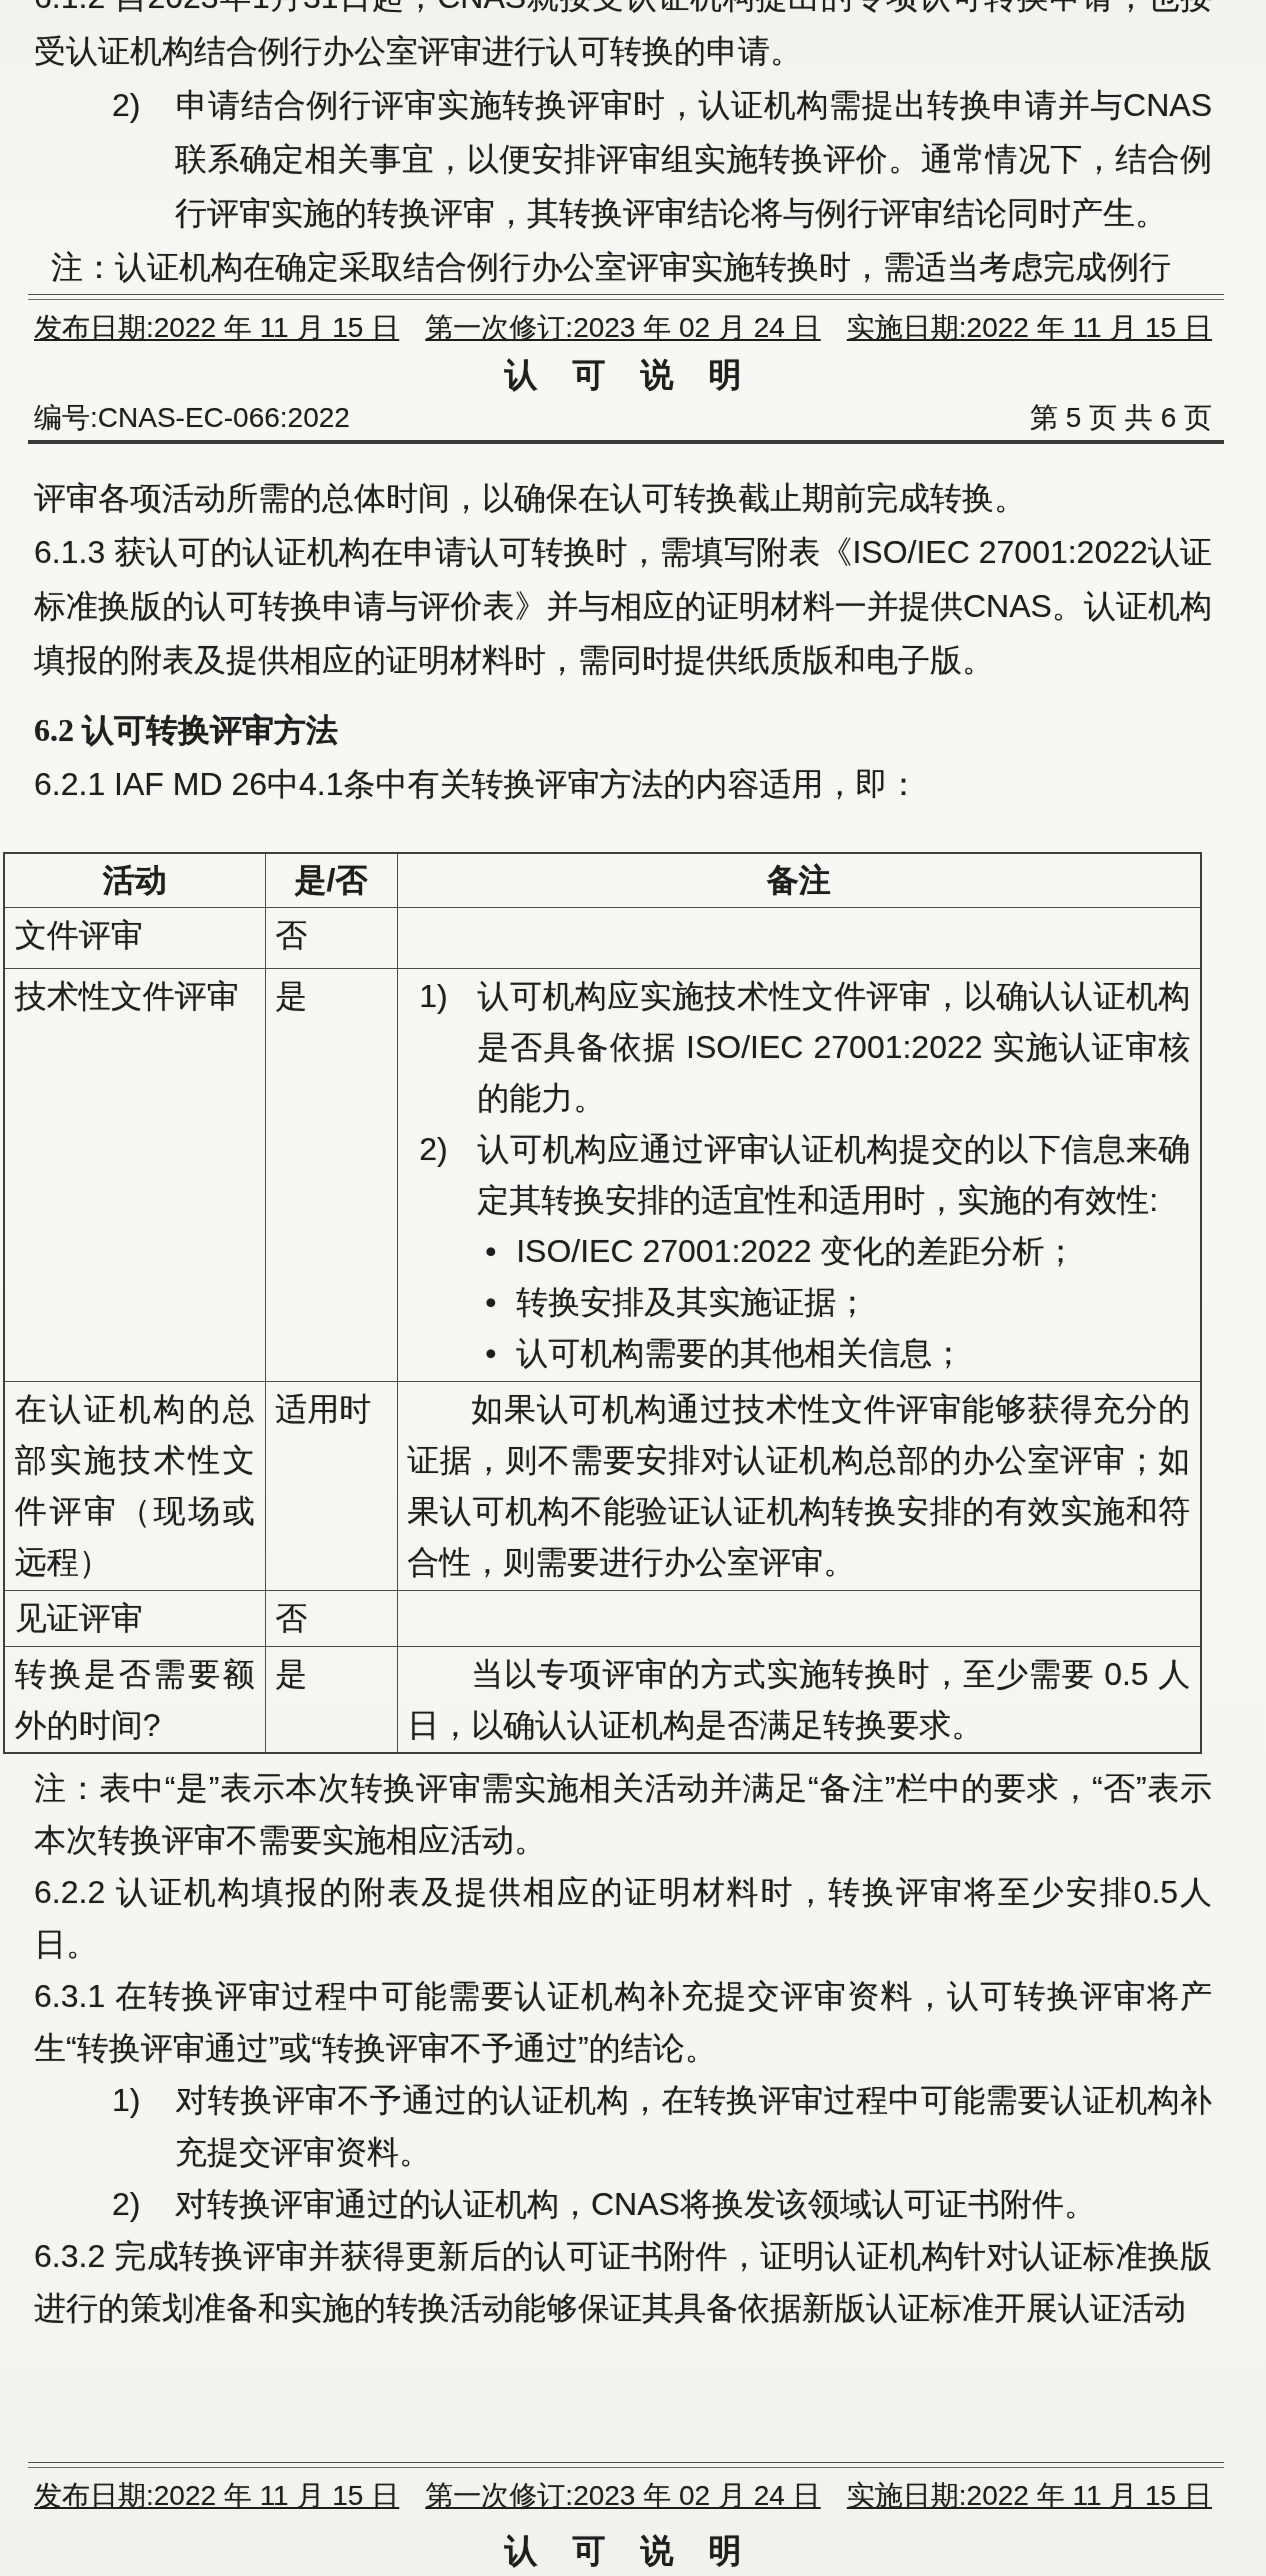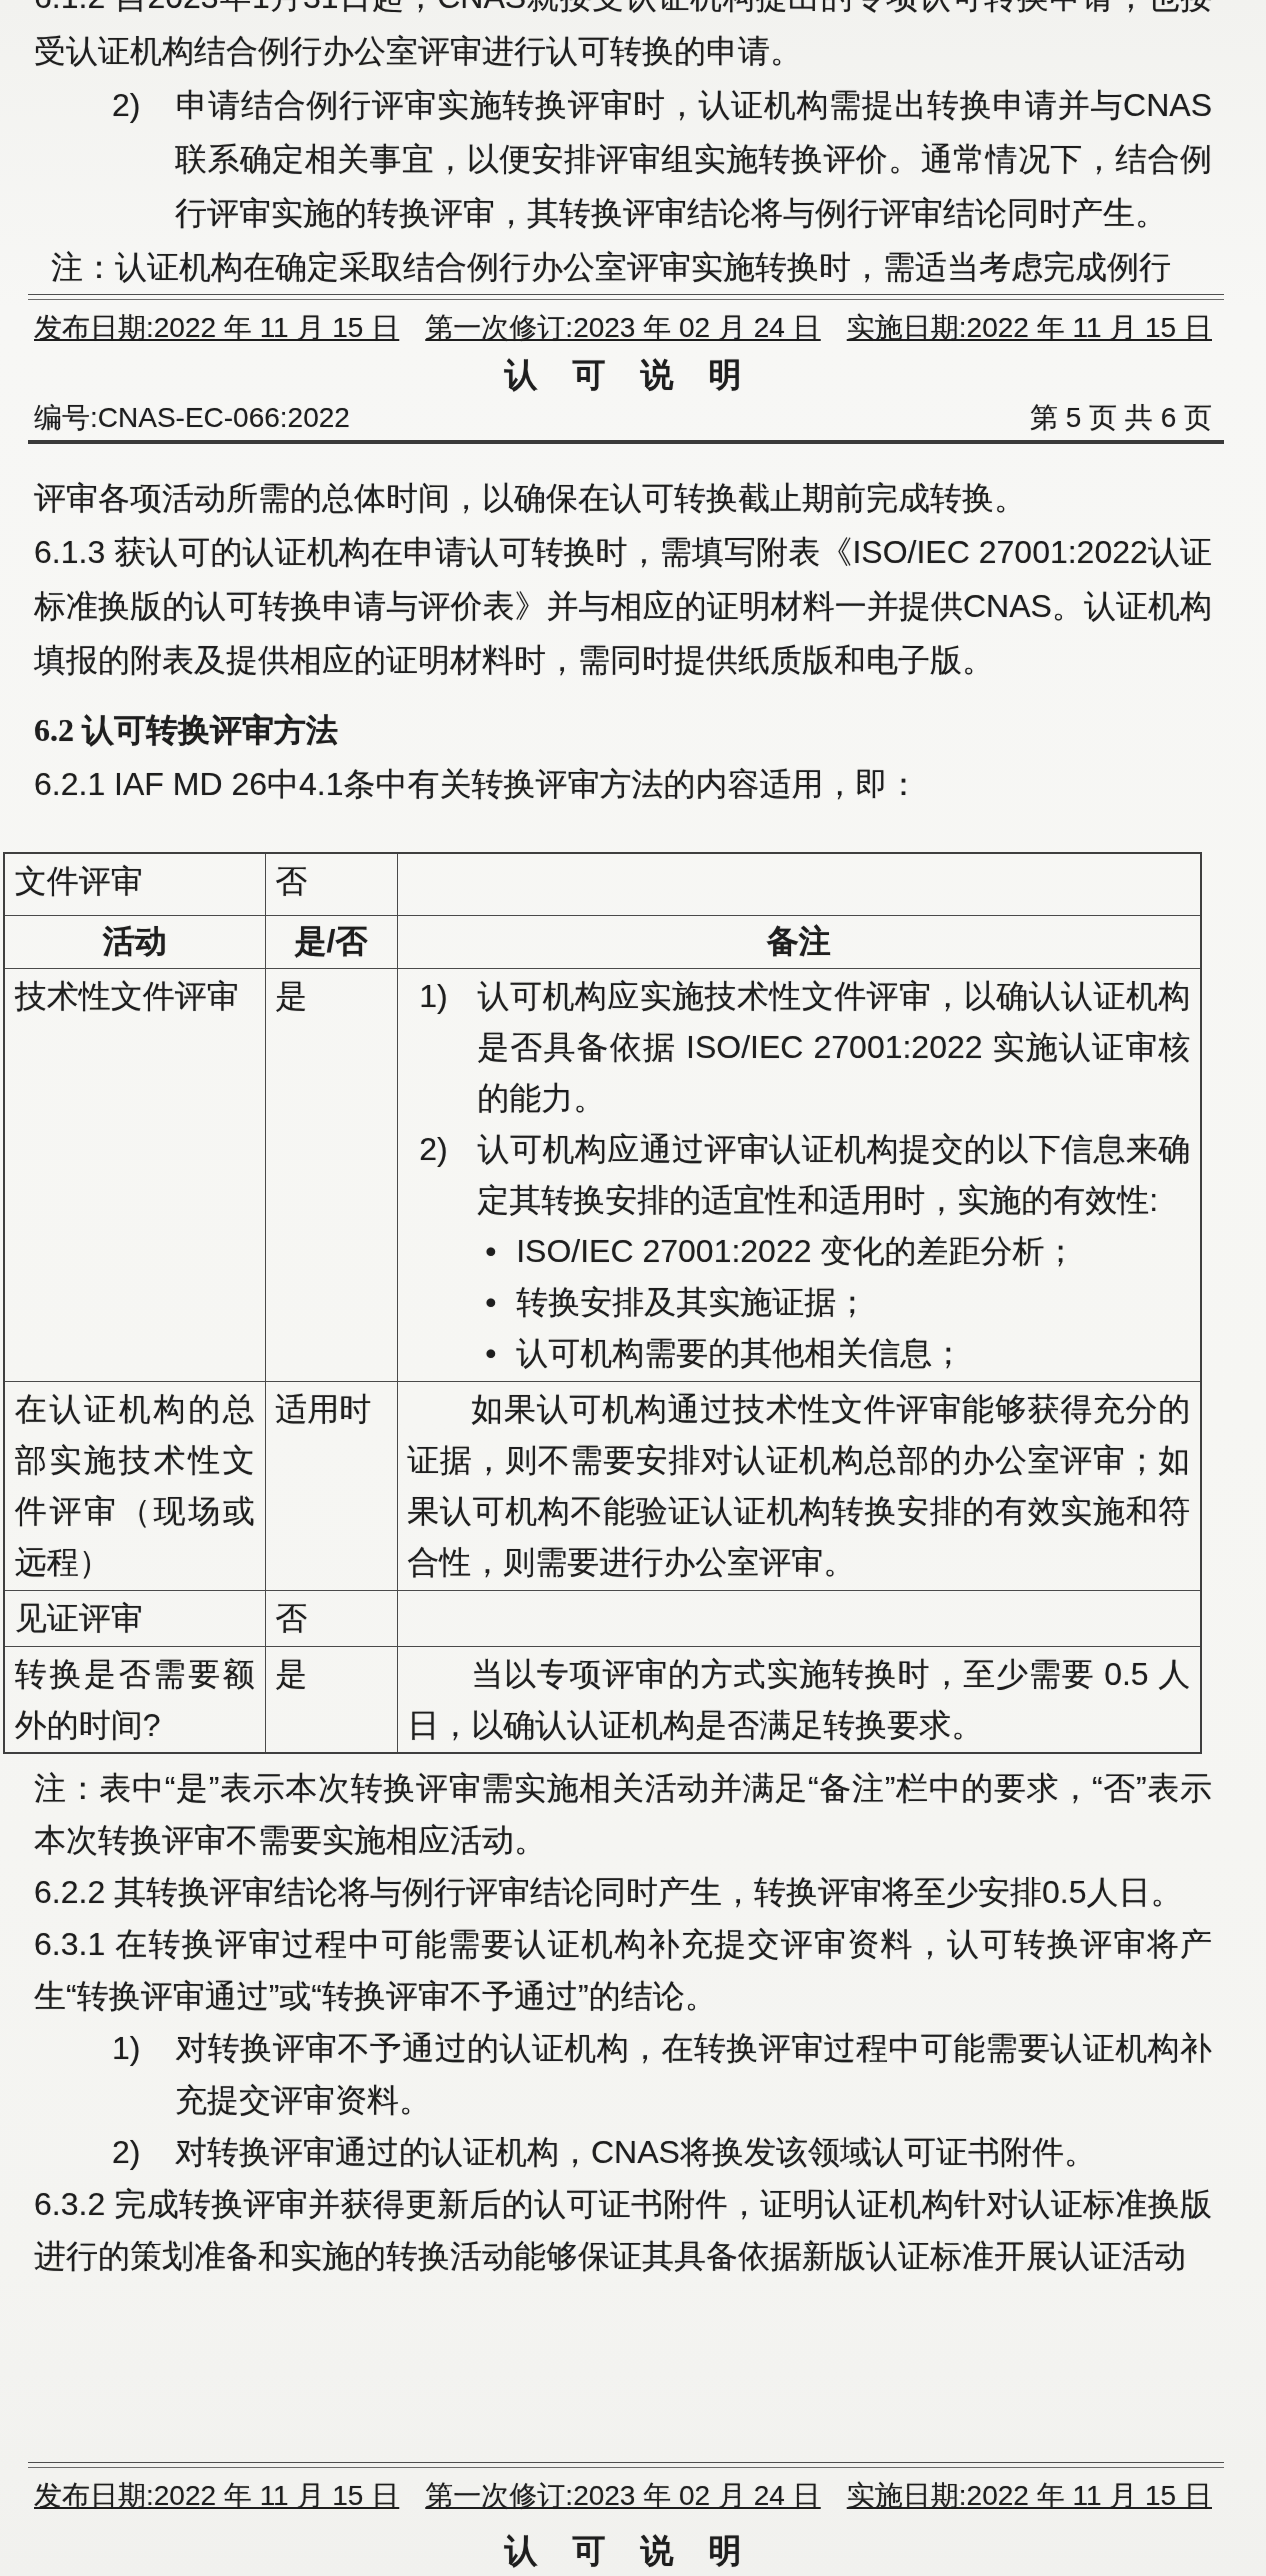--- a/index.html
+++ b/index.html
@@ -79,28 +79,28 @@
   <p class="body-text">6.2.1 IAF MD 26中4.1条中有关转换评审方法的内容适用，即：</p>
 
   <table class="req">
     <colgroup>
         <col style="width:261px">
         <col style="width:132px">
         <col style="width:804px">
       </colgroup>
     <tbody>
         <tr>
+      <th>活动</th>
+      <th>是/否</th>
+      <th>备注</th>
+    </tr>
+    <tr>
       <td style="padding-bottom:7.8px">文件评审</td>
       <td class="c-yesno">否</td>
       <td></td>
-    </tr>
-    <tr>
-      <th>活动</th>
-      <th>是/否</th>
-      <th>备注</th>
     </tr>
     <tr>
       <td>技术性文件评审</td>
       <td class="c-yesno">是</td>
       <td>
         <div class="cell-num"><span class="marker">1)</span><span>认可机构应实施技术性文件评审，以确认认证机构是否具备依据 ISO/IEC 27001:2022 实施认证审核的能力。</span></div>
         <div class="cell-num"><span class="marker">2)</span><span>认可机构应通过评审认证机构提交的以下信息来确定其转换安排的适宜性和适用时，实施的有效性:</span></div>
         <div class="cell-bullet"><span class="bmark">•</span><span>ISO/IEC 27001:2022 变化的差距分析；</span></div>
         <div class="cell-bullet"><span class="bmark">•</span><span>转换安排及其实施证据；</span></div>
         <div class="cell-bullet"><span class="bmark">•</span><span>认可机构需要的其他相关信息；</span></div>
@@ -123,21 +123,21 @@
       <td class="c-yesno">是</td>
       <td>
             <div class="first-indent">当以专项评审的方式实施转换时，至少需要 0.5 人日，以确认认证机构是否满足转换要求。</div>
           </td>
     </tr>
   </tbody>
     </table>
 
   <p class="body-text-tight mt8">注：表中“是”表示本次转换评审需实施相关活动并满足“备注”栏中的要求，“否”表示本次转换评审不需要实施相应活动。</p>
 
-  <p class="body-text-tight">6.2.2 其转换评审结论将与例行评审结论同时产生，转换评审将至少安排0.5人日。</p>
+  <p class="body-text-tight">6.2.2 认证机构填报的附表及提供相应的证明材料时，转换评审将至少安排0.5人日。</p>
 
 
   <p class="body-text-tight">6.3.1 在转换评审过程中可能需要认证机构补充提交评审资料，认可转换评审将产生“转换评审通过”或“转换评审不予通过”的结论。</p>
 
   <p class="num-item" style="line-height:52px"><span class="marker">1)</span><span>对转换评审不予通过的认证机构，在转换评审过程中可能需要认证机构补充提交评审资料。</span></p>
 
   <p class="num-item" style="line-height:52px"><span class="marker">2)</span><span>对转换评审通过的认证机构，CNAS将换发该领域认可证书附件。</span></p>
 
   <p class="body-text-tight">6.3.2 完成转换评审并获得更新后的认可证书附件，证明认证机构针对认证标准换版进行的策划准备和实施的转换活动能够保证其具备依据新版认证标准开展认证活动</p>
 

